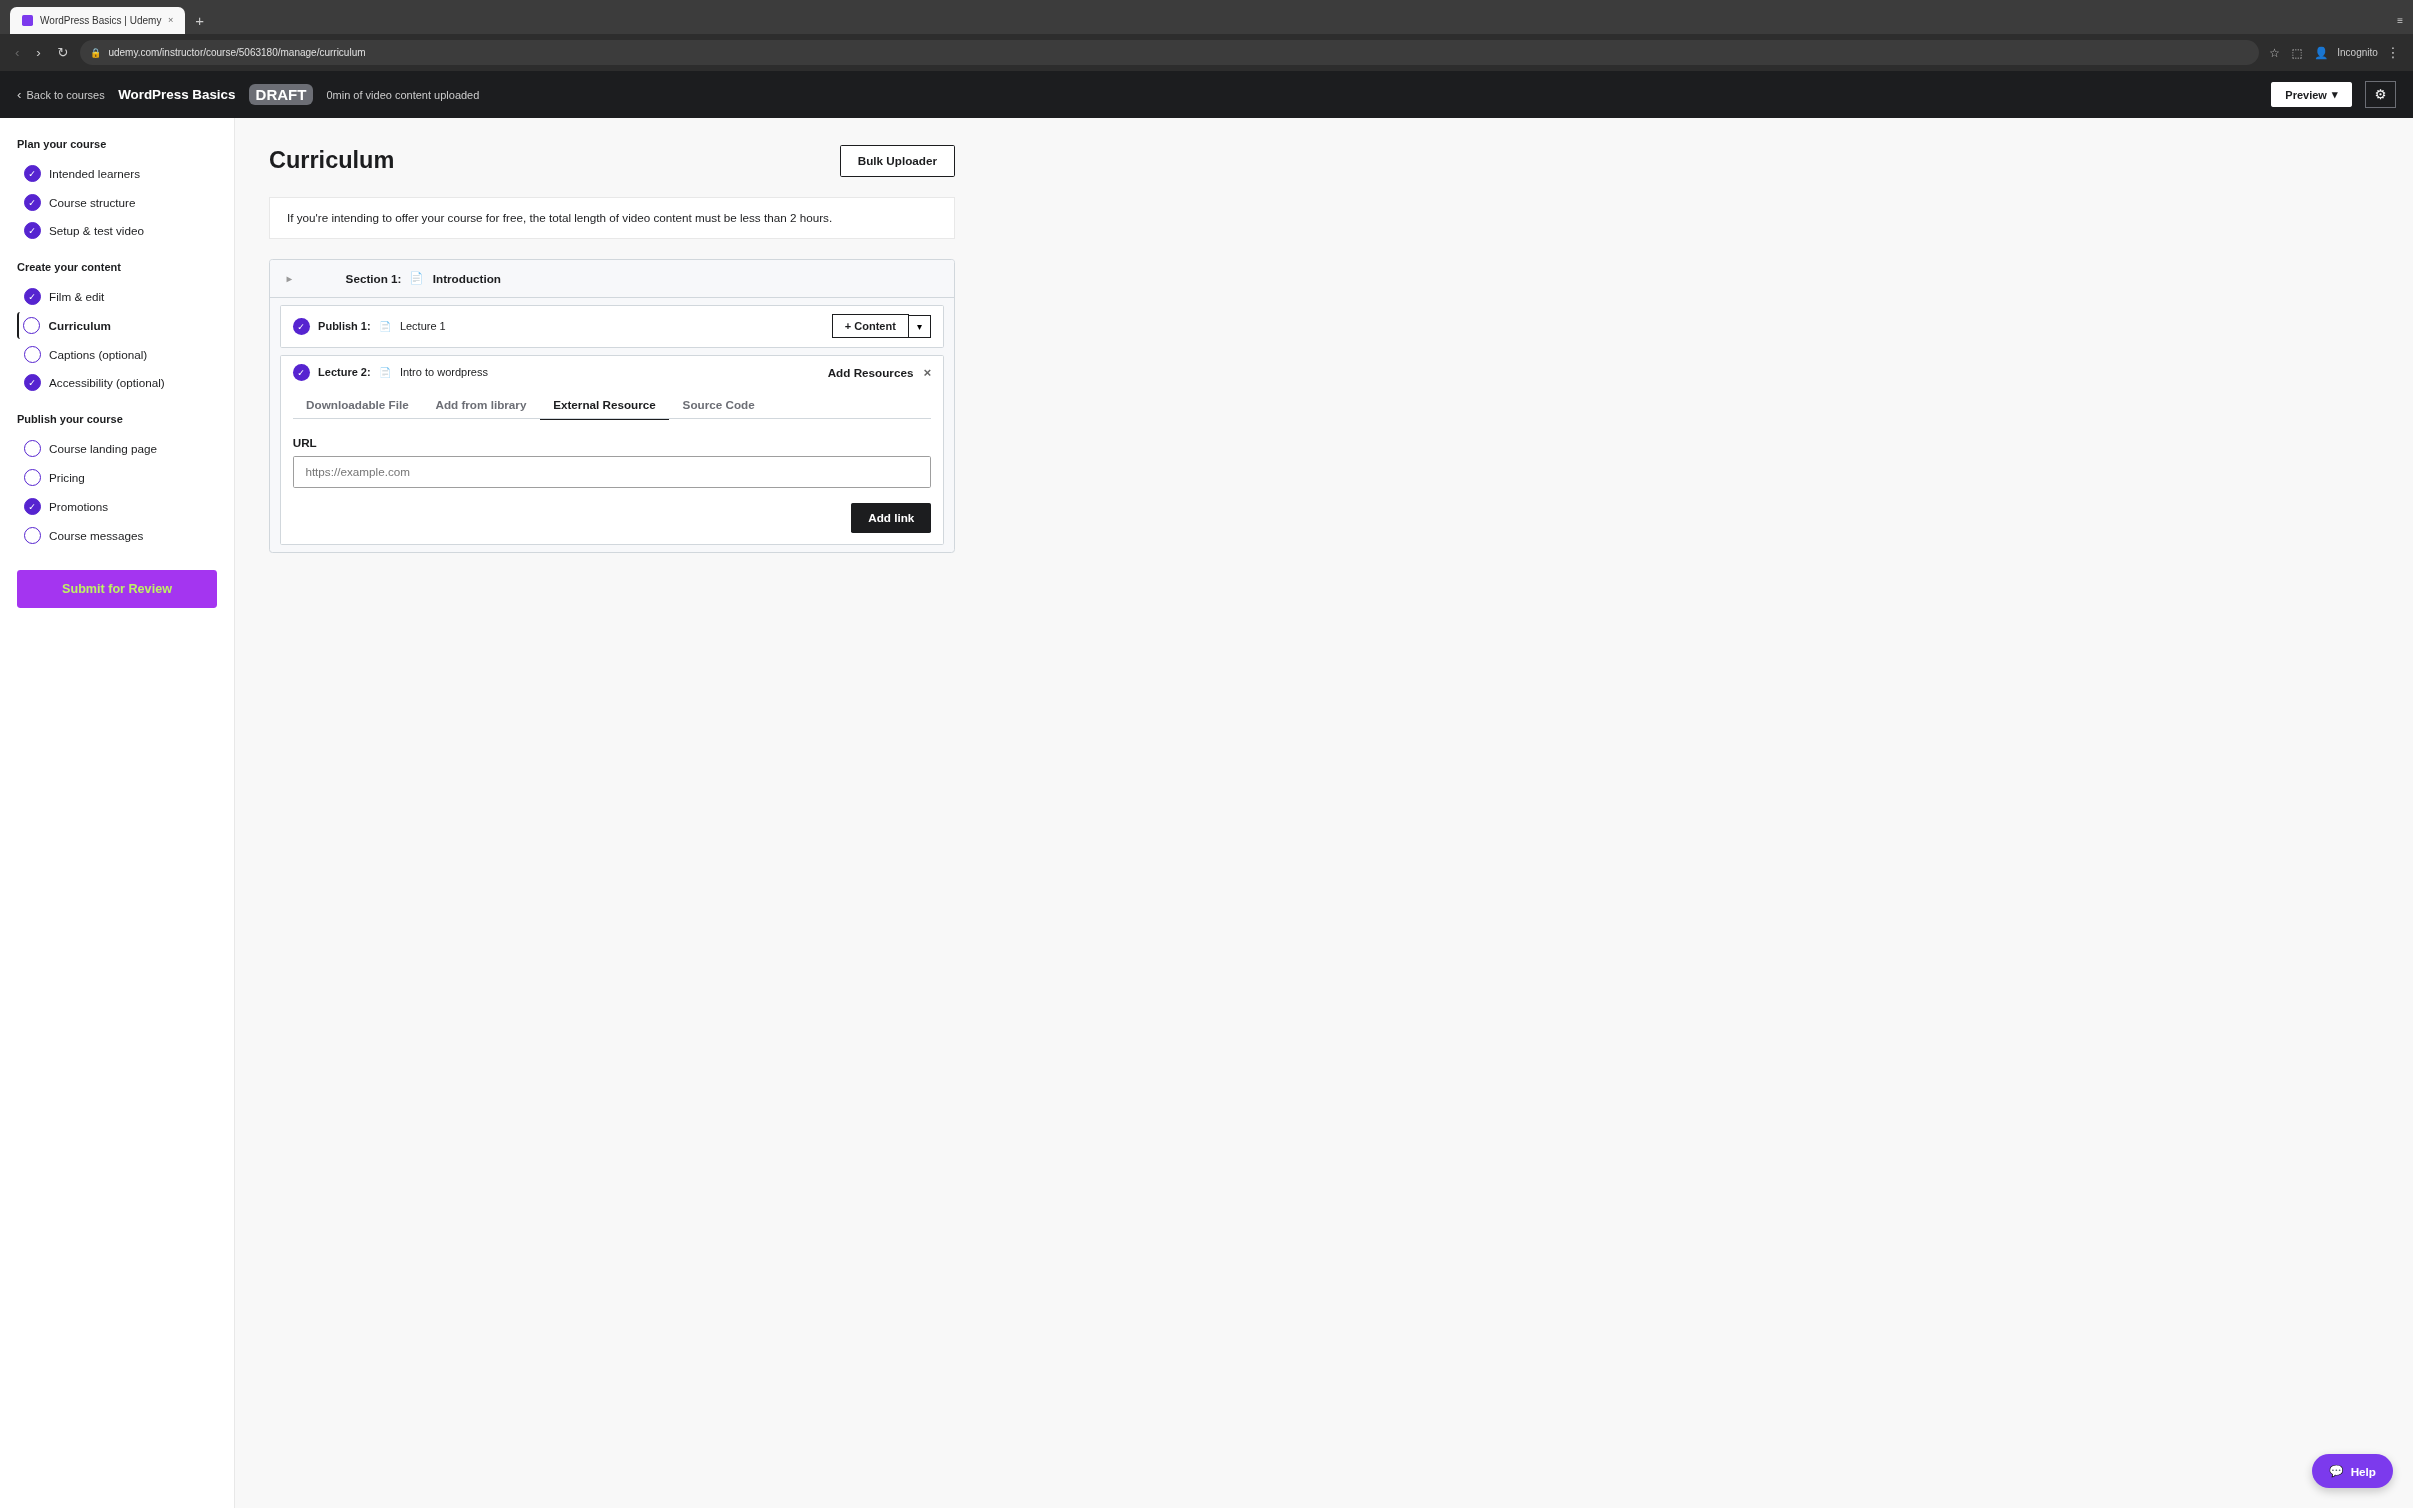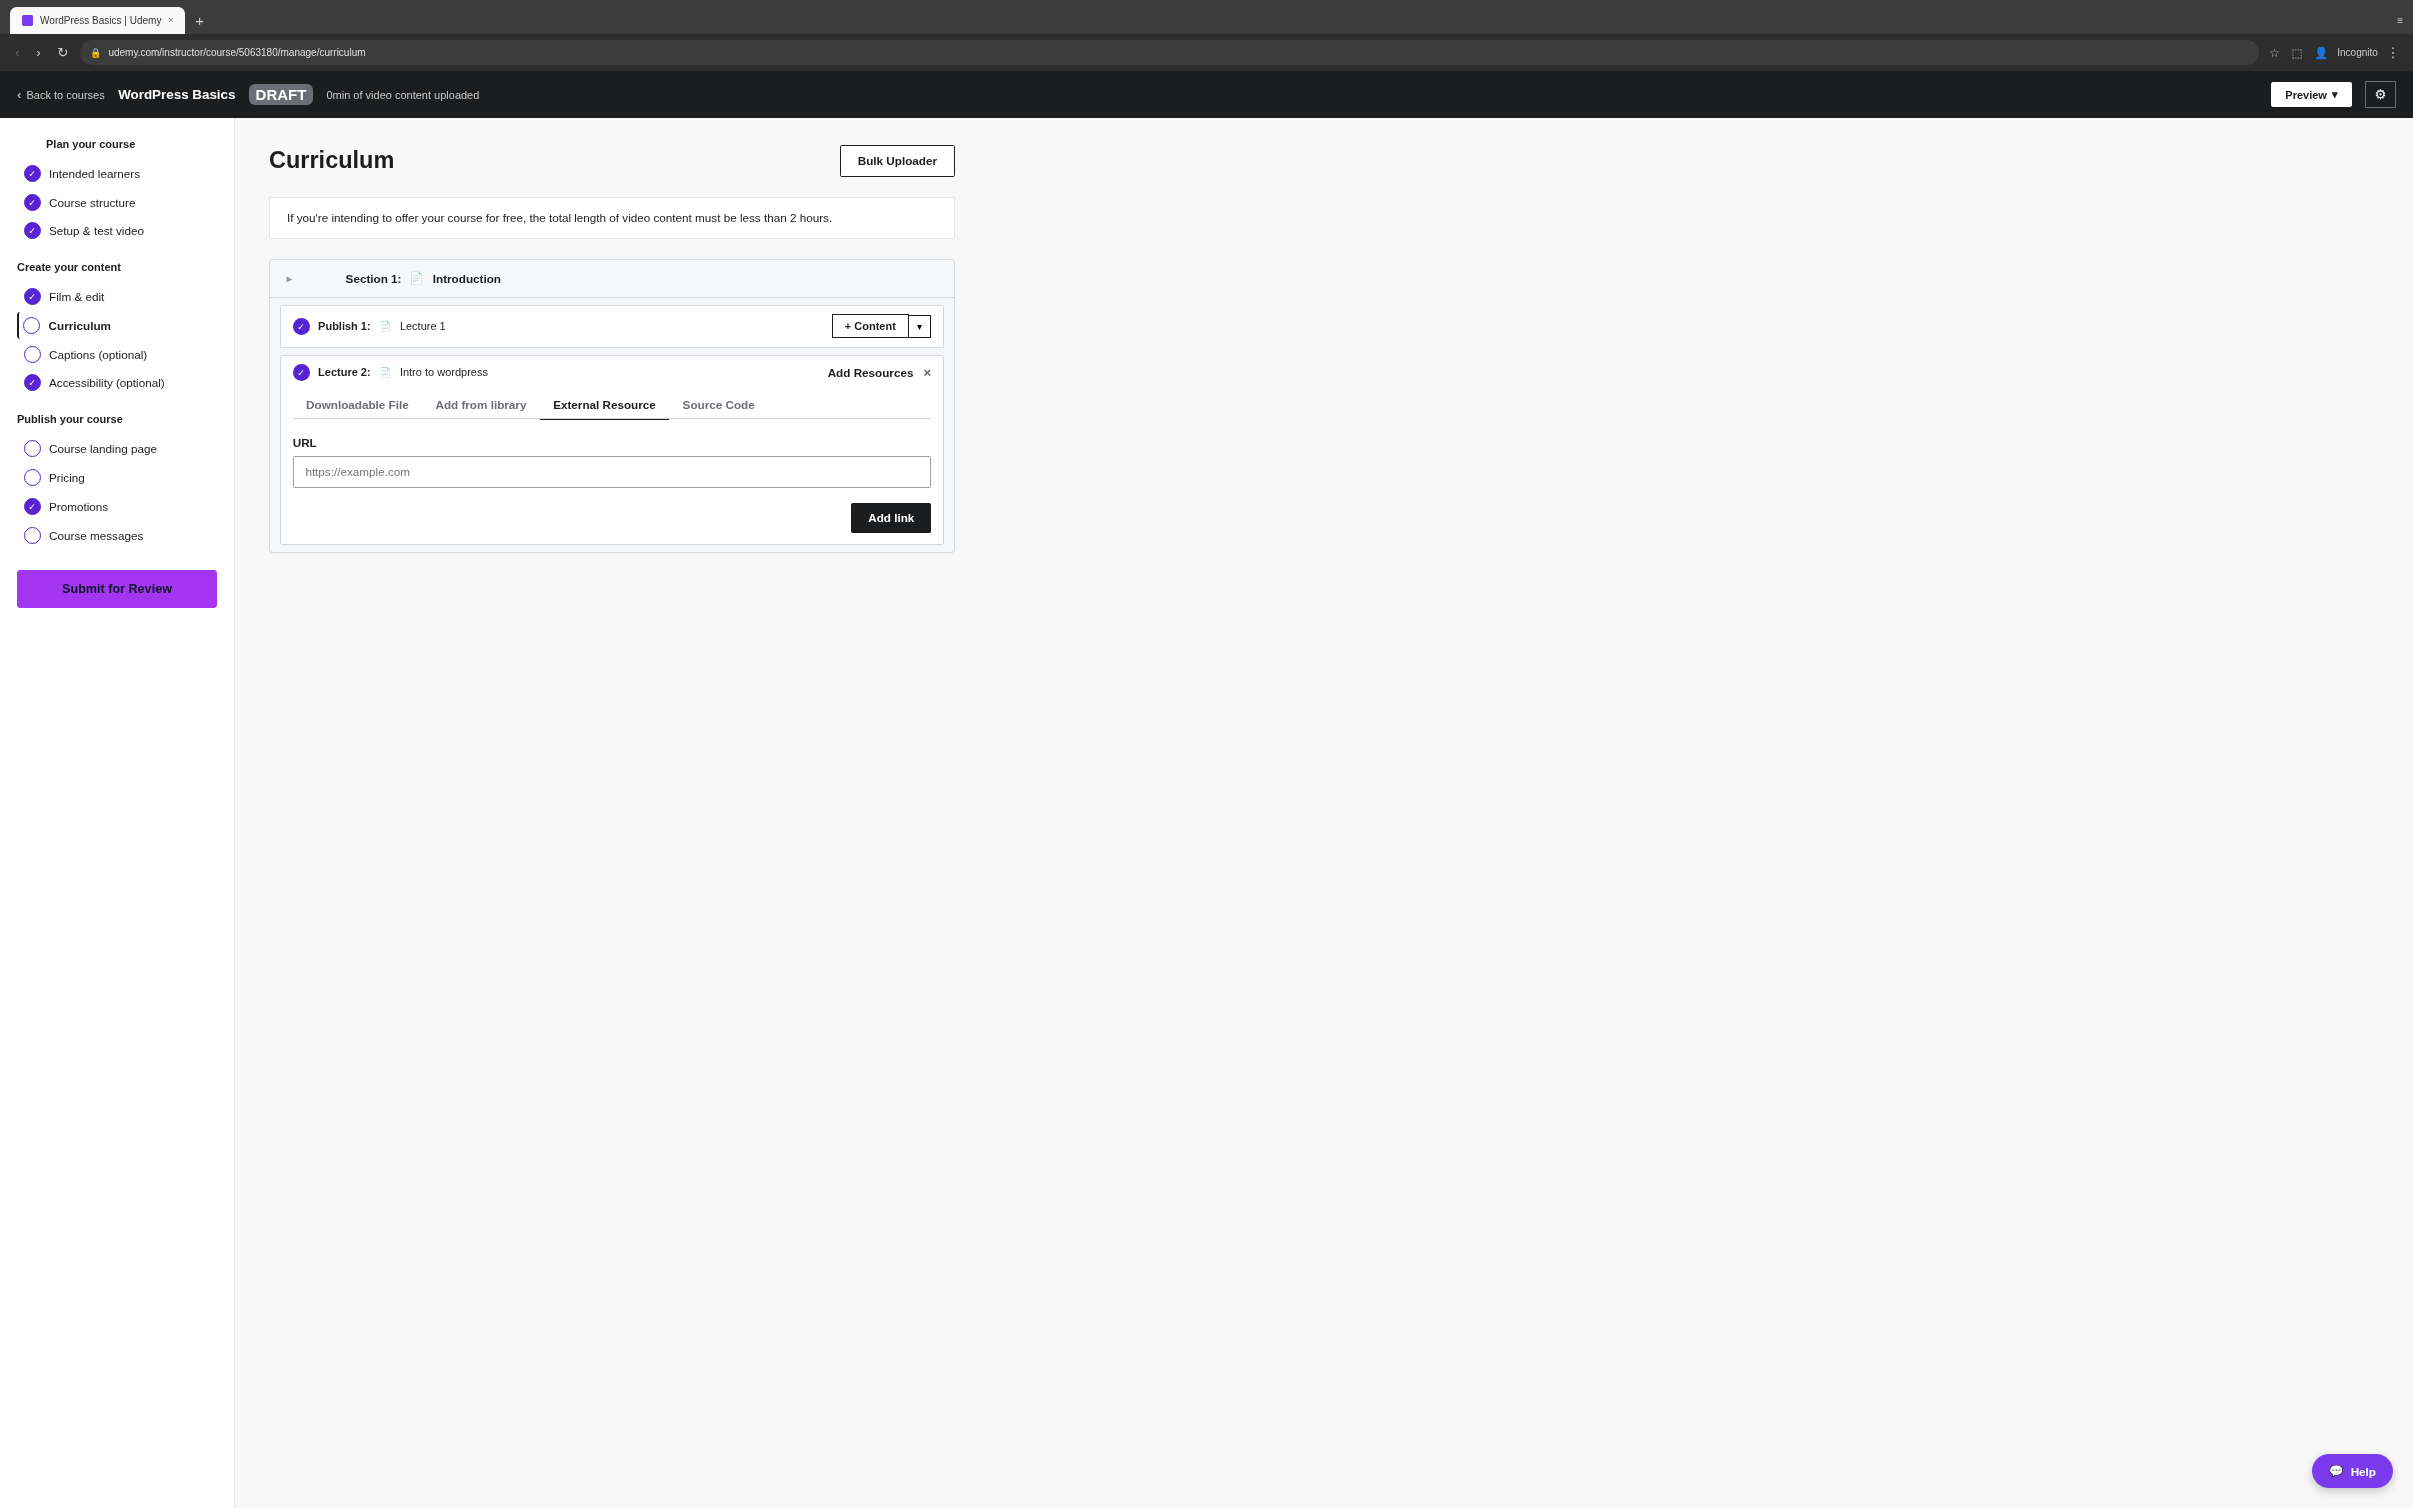--- a/index.html
+++ b/index.html
@@ -33,28 +33,28 @@
     .video-info { color: #ccc; font-size: 11px; flex: 1; }
     .preview-btn { background: white; color: #1c1d1f; border: 1.7px solid white; padding: 5px 13.4px; font-size: 11px; font-weight: 700; cursor: pointer; border-radius: 1.7px; display: flex; align-items: center; gap: 5px; }
     .settings-btn { background: none; border: 1.7px solid #6c6e75; color: white; padding: 5px 8.4px; font-size: 13.4px; cursor: pointer; }
 
     
     .main-layout { display: flex; min-height: calc(100vh - 117px); background: #f8f8f8; }
 
     
     .sidebar { width: 235px; flex-shrink: 0; background: white; padding: 20px 17px; border-right: 0.8px solid #e8e8e8; }
     .sidebar-section-title { font-weight: 700; font-size: 11px; color: #1c1d1f; margin-bottom: 10px; margin-top: 17px; }
-    .sidebar-section-title:first-child { margin-top: 0; margin-left: 29px; }
+    .sidebar-section-title:first-child { margin-top: 0; }
     .sidebar-item { display: flex; align-items: center; gap: 8.4px; padding: 5px 6.7px; border-radius: 3.4px; cursor: pointer; font-size: 11.7px; color: #1c1d1f; margin-bottom: 1.7px; }
     .sidebar-item.active { border-left: 2.5px solid #1c1d1f; padding-left: 4.2px; font-weight: 600; }
     .sidebar-item .check-icon { width: 17px; height: 17px; border-radius: 50%; border: 1.7px solid #5624d0; display: flex; align-items: center; justify-content: center; flex-shrink: 0; }
     .sidebar-item .check-icon.checked { background: #5624d0; }
     .sidebar-item .check-icon.checked::after { content: '✓'; color: white; font-size: 9.2px; }
     .sidebar-item .check-icon.unchecked { background: white; }
-    .submit-btn { background: #a435f0; color: #0f172a; border: none; padding: 11.7px 20px; font-size: 12.6px; font-weight: 700; cursor: pointer; width: 100%; margin-top: 20px; border-radius: 3.4px; }
+    .submit-btn { background: #a435f0; color: #bef264; border: none; padding: 11.7px 20px; font-size: 12.6px; font-weight: 700; cursor: pointer; width: 100%; margin-top: 20px; border-radius: 3.4px; }
 
     
     .content-area { flex: 1; padding: 27px 34px; max-width: 754px; }
     .content-header { display: flex; align-items: center; justify-content: space-between; margin-bottom: 20px; }
     .content-title { font-size: 23.5px; font-weight: 700; color: #1c1d1f; }
     .bulk-uploader-btn { border: 1.7px solid #1c1d1f; background: white; color: #1c1d1f; padding: 8.4px 17px; font-size: 11.7px; font-weight: 700; cursor: pointer; border-radius: 1.7px; }
     .info-box { background: white; border: 0.8px solid #e8e8e8; padding: 13.4px 17px; margin-bottom: 20px; font-size: 11.7px; color: #1c1d1f; }
 
     
     .section-card { background: #f7f8fa; border: 0.8px solid #d1d7dc; border-radius: 3.4px; margin-bottom: 13.4px; overflow: hidden; }

